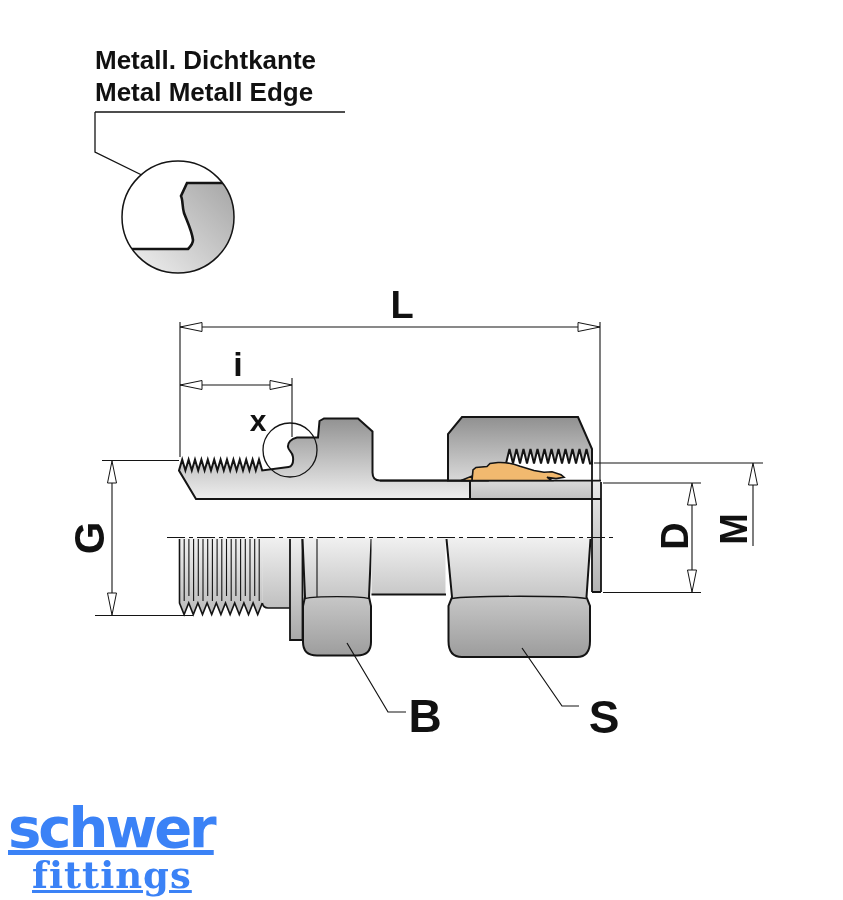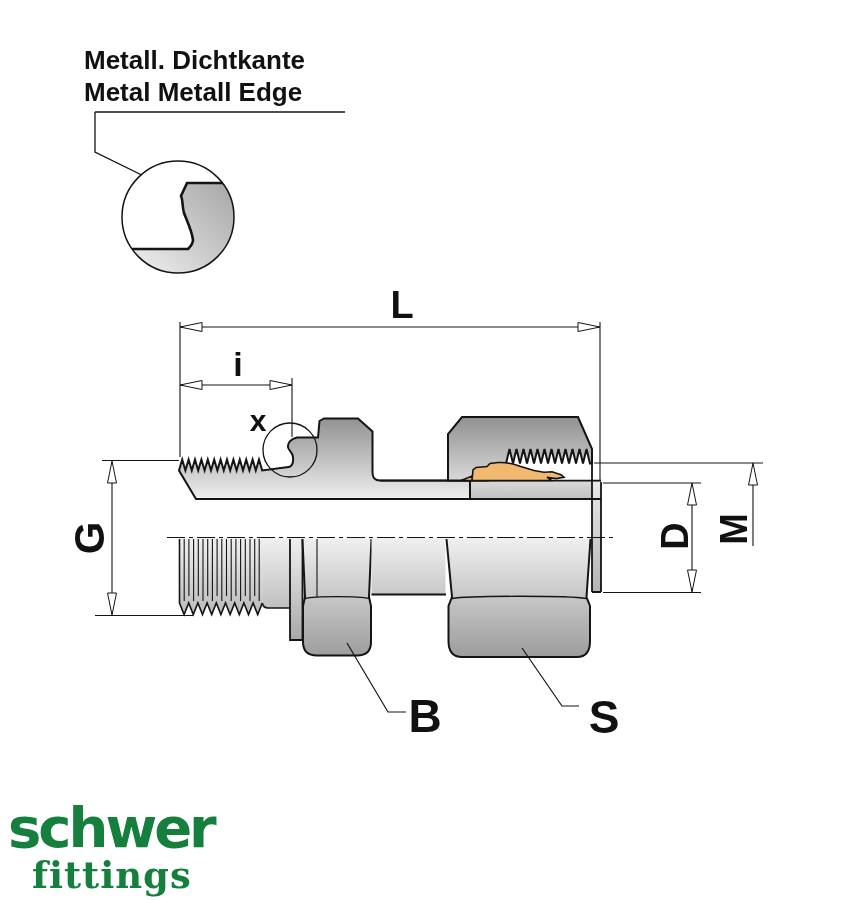--- a/index.html
+++ b/index.html
@@ -1,25 +1,25 @@
 <!DOCTYPE html>
 <html><head>
 <meta charset="utf-8">
 <style>
   html,body{margin:0;padding:0;}
   .canvas{
     position:relative;width:843px;height:900px;background:#ffffff;overflow:hidden;
     font-family:"Liberation Sans", sans-serif;
   }
   .callout-text{
-    position:absolute;left:84px;top:44px;color:#111;
+    position:absolute;left:95px;top:44px;color:#111;
     font-size:26px;font-weight:700;line-height:32px;letter-spacing:0;
   }
   .drawing-svg{position:absolute;left:0;top:0;}
-  .logo{position:absolute;left:8px;top:800px;color:#15803d;}
+  .logo{position:absolute;left:8px;top:800px;color:#3b82f6;text-decoration:underline;}
   .logo-brand{
     font-family:"DejaVu Sans", sans-serif;font-weight:bold;
     font-size:56px;line-height:56px;letter-spacing:-3px;
   }
   .logo-sub{
     font-family:"DejaVu Serif", serif;font-weight:bold;
     font-size:37px;line-height:37px;letter-spacing:1px;margin-left:24px;margin-top:1px;
   }
   .dim-label{font-family:"Liberation Sans",sans-serif;font-weight:700;fill:#111;}
 </style>

